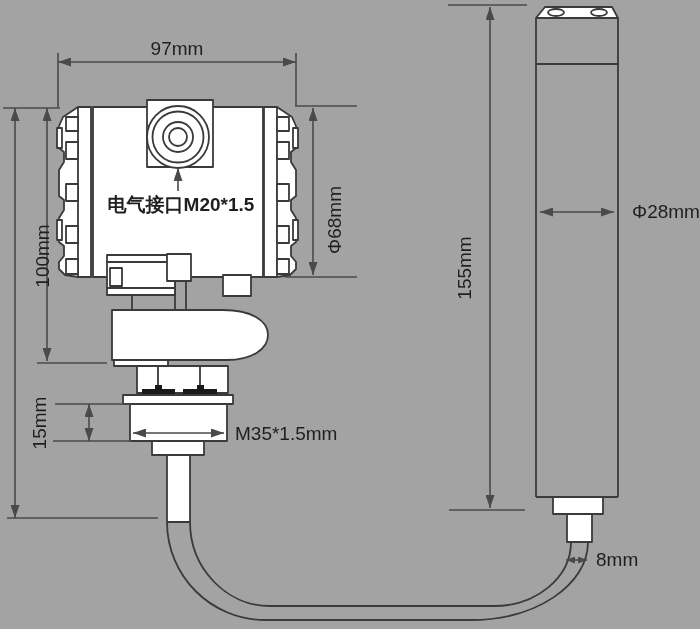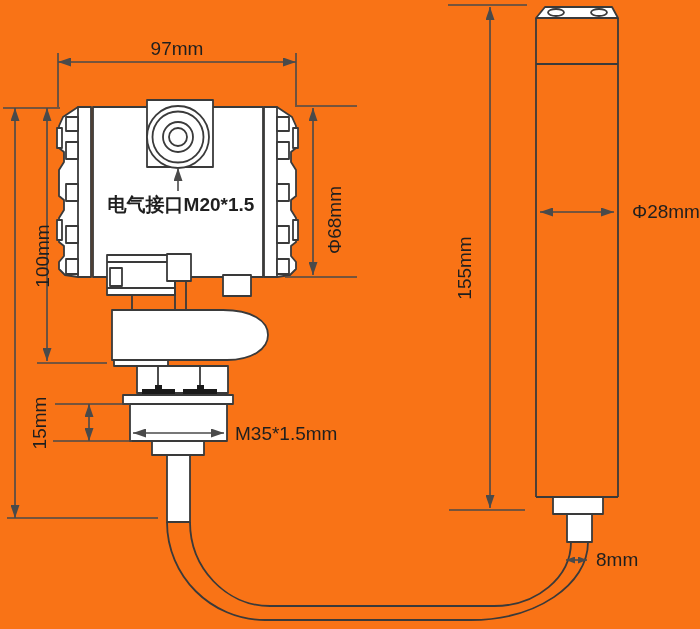--- a/index.html
+++ b/index.html
@@ -1,16 +1,16 @@
 <!DOCTYPE html>
 <html><head>
 <meta charset="utf-8">
 <style>
   html,body{margin:0;padding:0;background:#fff;}
-  .canvas{position:relative;width:700px;height:629px;background:#f97316;overflow:hidden;
+  .canvas{position:relative;width:700px;height:629px;background:#a3a3a3;overflow:hidden;
           font-family:"Liberation Sans", sans-serif;}
   svg{display:block;}
   text{fill:#1f1f1f;font-family:"Liberation Sans", sans-serif;font-size:19px;font-weight:500;}
   text.cjk{font-weight:600;}
 </style>
 </head>
 <body>
 
 <div class="canvas">
 <svg width="700" height="629" viewBox="0 0 700 629" xmlns="http://www.w3.org/2000/svg">

